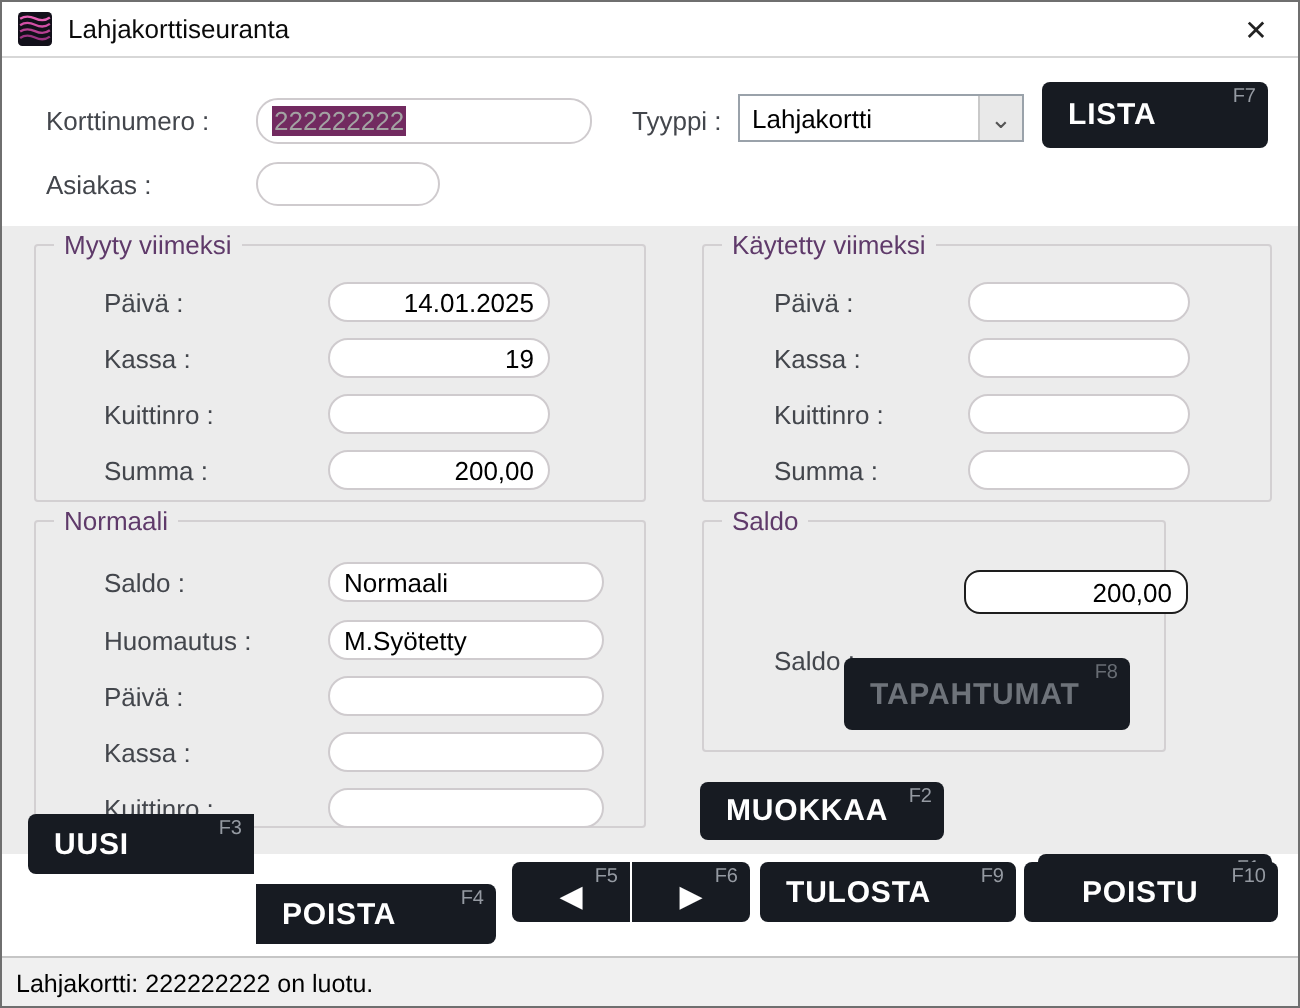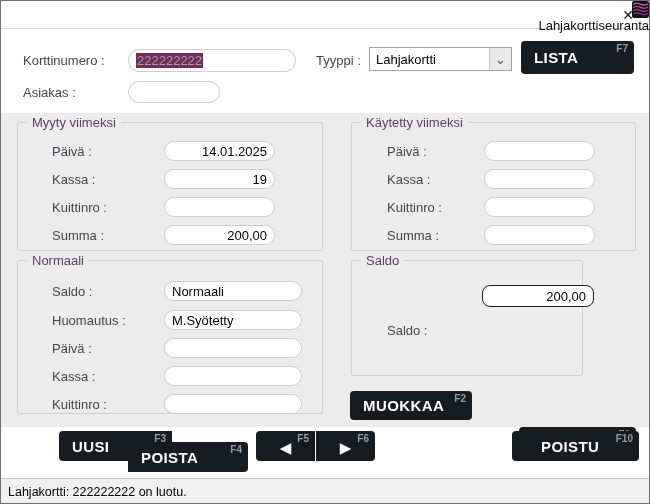--- a/index.html
+++ b/index.html
@@ -10,21 +10,21 @@
     border:1px solid #6f6f6f; overflow:hidden;
   }
   
   .clip-frag{
     position:absolute; left:272px; top:0; width:136px; height:5px; opacity:.85;
     background:repeating-linear-gradient(90deg,#3e3e44 0 8px, transparent 8px 15px);
   }
   
   .titlebar{
     position:absolute; left:0; top:0; width:100%; height:28px; background:#fff;
-    border-bottom:1px solid #d7d7d7; display:flex; align-items:flex-end;flex-direction:column;
+    border-bottom:1px solid #d7d7d7; display:flex; align-items:center;
   }
   .app-icon{ margin-left:8px; width:17px; height:17px; flex:0 0 auto; }
   .title{ margin-left:8px; font-size:13px; color:#0a0a0a; }
   .close-btn{
     position:absolute; right:10px; top:3px; width:22px; height:22px;
     display:flex; align-items:center; justify-content:center;
     font-size:14px; color:#222; cursor:pointer;
   }
   
   .lbl{ font-size:13px; color:#43464c; }
@@ -61,21 +61,21 @@
   }
   .alr{ justify-content:flex-end; }
   .saldo-input{ border:1px solid #1d1d1d; border-radius:8px; height:22px; font-size:13px; }
   
   .dbtn{
     position:absolute; background:#171b22; border-radius:4px; color:#fff;
     display:flex; align-items:center; cursor:pointer;
   }
   .dbtn .dlabel{ font-weight:bold; font-size:15px; letter-spacing:.4px; padding-left:13px; }
   .dbtn .fkey{
-    position:absolute; top:2px; right:6px; font-size:10px; color:#959aa2; font-weight:bold;
+    position:absolute; top:2px; right:6px; font-size:10px; color:#959aa2; font-weight:normal;
   }
   .dbtn.disabled .dlabel{ color:#6e737a; }
   .dbtn.disabled .fkey{ color:#686d74; }
   .dbtn .arrow{ width:100%; text-align:center; font-size:15px; padding-top:4px; }
   
   .statusbar{
     position:absolute; left:0; top:477px; width:100%; height:27px;
     background:#f0f0f0; border-top:1px solid #c6c6c6;
     display:flex; align-items:center; padding-left:7px;
     font-size:12.5px; color:#000;
@@ -220,47 +220,55 @@
   </div>
 
   <div class="group" style="left:350px; top:259px; width:232px; height:116px;">
     <span class="legend">Saldo</span>
     <div class="grow" style="left:35px; top:25px; height:22px;margin-top:33px;">
         <span class="lbl">Saldo :</span>
       </div>
     <div class="ginput alr saldo-input" style="left:130px; top:24px; width:112px;">
         <span>200,00</span>
       </div>
+    <div class="dbtn disabled" style="left:70px; top:68px; width:143px; height:36px;">
+      <span class="dlabel">TAPAHTUMAT</span>
+      <span class="fkey">F8</span>
+    </div>
   </div>
 
   <div class="dbtn" style="left:349px; top:390px; width:122px; height:29px;">
     <span class="dlabel">MUOKKAA</span>
     <span class="fkey">F2</span>
   </div>
   <div class="dbtn" style="left:518px; top:390px; width:117px; height:29px;margin-top:36px;">
     <span class="dlabel">OHJE</span>
     <span class="fkey">F1</span>
   </div>
 
-  <div class="dbtn" style="left:13px; top:430px; width:113px; height:30px; border-radius:4px 0 0 4px;margin-left:45px;">
+  <div class="dbtn" style="left:13px; top:406px; width:113px; height:30px; border-radius:4px 0 0 4px;">
     <span class="dlabel">UUSI</span>
     <span class="fkey">F3</span>
   </div>
   <div class="dbtn" style="left:127px; top:430px; width:120px; height:30px; border-radius:0 4px 4px 0;margin-top:11px;">
     <span class="dlabel">POISTA</span>
     <span class="fkey">F4</span>
   </div>
   <div class="dbtn" style="left:255px; top:430px; width:59px; height:30px; border-radius:4px 0 0 4px;">
     <span class="arrow">◀</span>
     <span class="fkey">F5</span>
   </div>
   <div class="dbtn" style="left:315px; top:430px; width:59px; height:30px; border-radius:0 4px 4px 0;">
     <span class="arrow">▶</span>
     <span class="fkey">F6</span>
   </div>
+  <div class="dbtn" style="left:379px; top:430px; width:128px; height:30px;">
+    <span class="dlabel">TULOSTA</span>
+    <span class="fkey">F9</span>
+  </div>
   <div class="dbtn" style="left:511px; top:430px; width:127px; height:30px;padding-left:16px;">
     <span class="dlabel">POISTU</span>
     <span class="fkey">F10</span>
   </div>
 
   <div class="statusbar">
     <span>Lahjakortti: 222222222 on luotu.</span>
   </div>
 
 </div>

